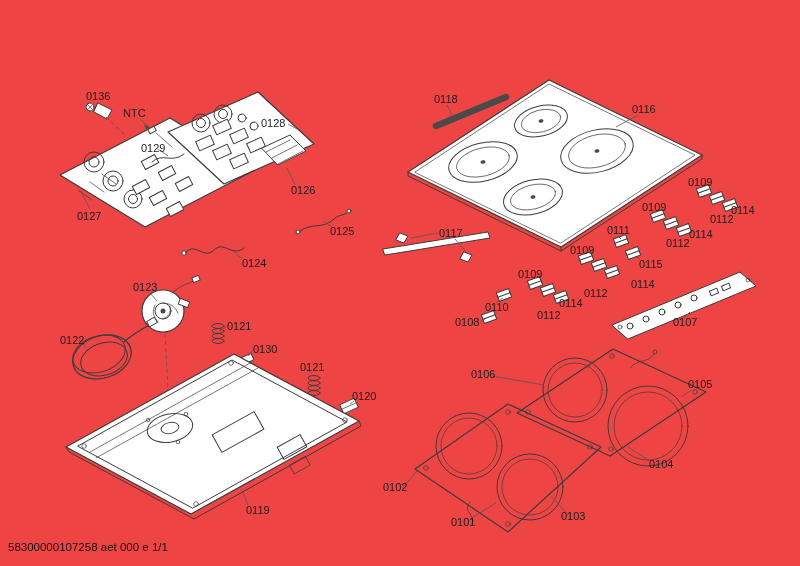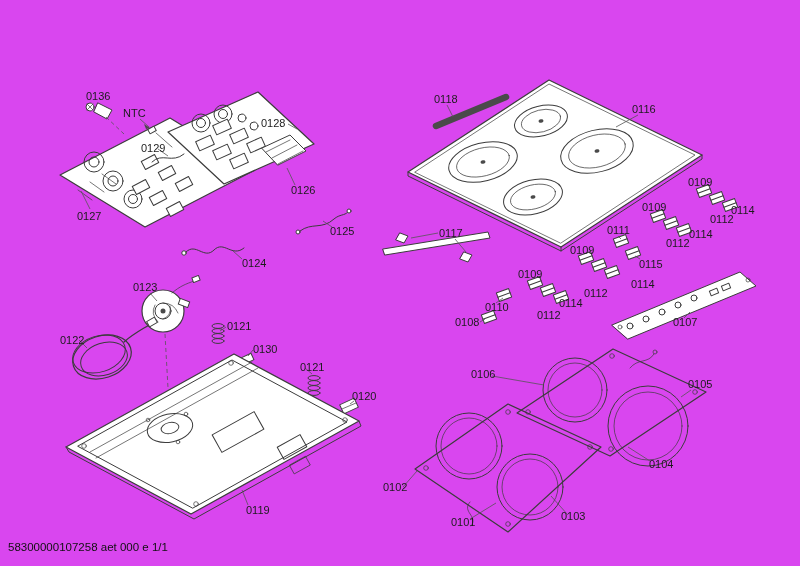--- a/index.html
+++ b/index.html
@@ -1,16 +1,16 @@
 <!DOCTYPE html>
 <html><head>
 <meta charset="utf-8">
 <style>
   html,body{margin:0;padding:0;background:#fff;}
-  .page{width:800px;height:566px;position:relative;background:#d946ef;overflow:hidden;}
+  .page{width:800px;height:566px;position:relative;background:#ef4444;overflow:hidden;}
   svg{display:block;}
   .ln{fill:none;stroke:#3c3c3c;stroke-width:1;stroke-linejoin:round;stroke-linecap:round;}
   .ln2{fill:none;stroke:#3c3c3c;stroke-width:1.2;stroke-linejoin:round;stroke-linecap:round;}
   .thin{stroke-width:0.7;}
   .fw{fill:#ffffff;}
   .dk{fill:#4a4a4a;}
   .leader{fill:none;stroke:#555;stroke-width:0.8;}
   .dash{stroke-dasharray:4 3;}
   .callout{font-family:"Liberation Sans","DejaVu Sans",sans-serif;font-size:11px;fill:#1c1c1c;}
   .footer-text{font-family:"Liberation Sans","DejaVu Sans",sans-serif;font-size:11.5px;fill:#111;}

